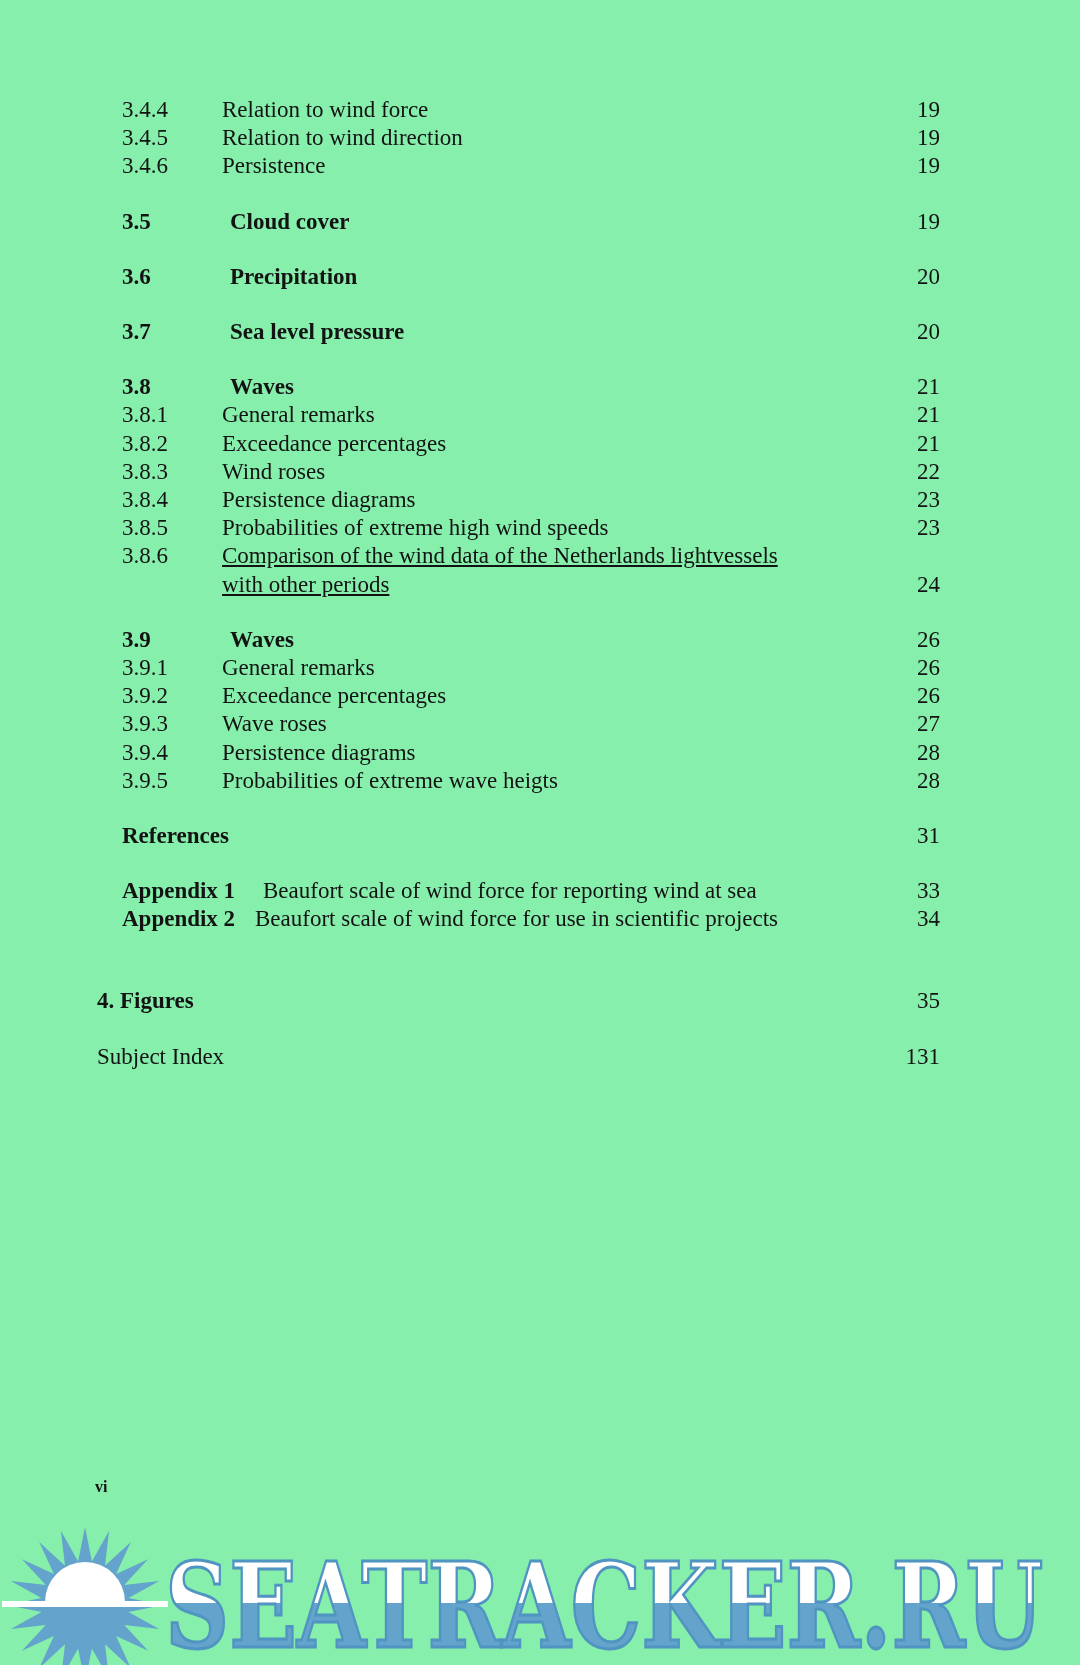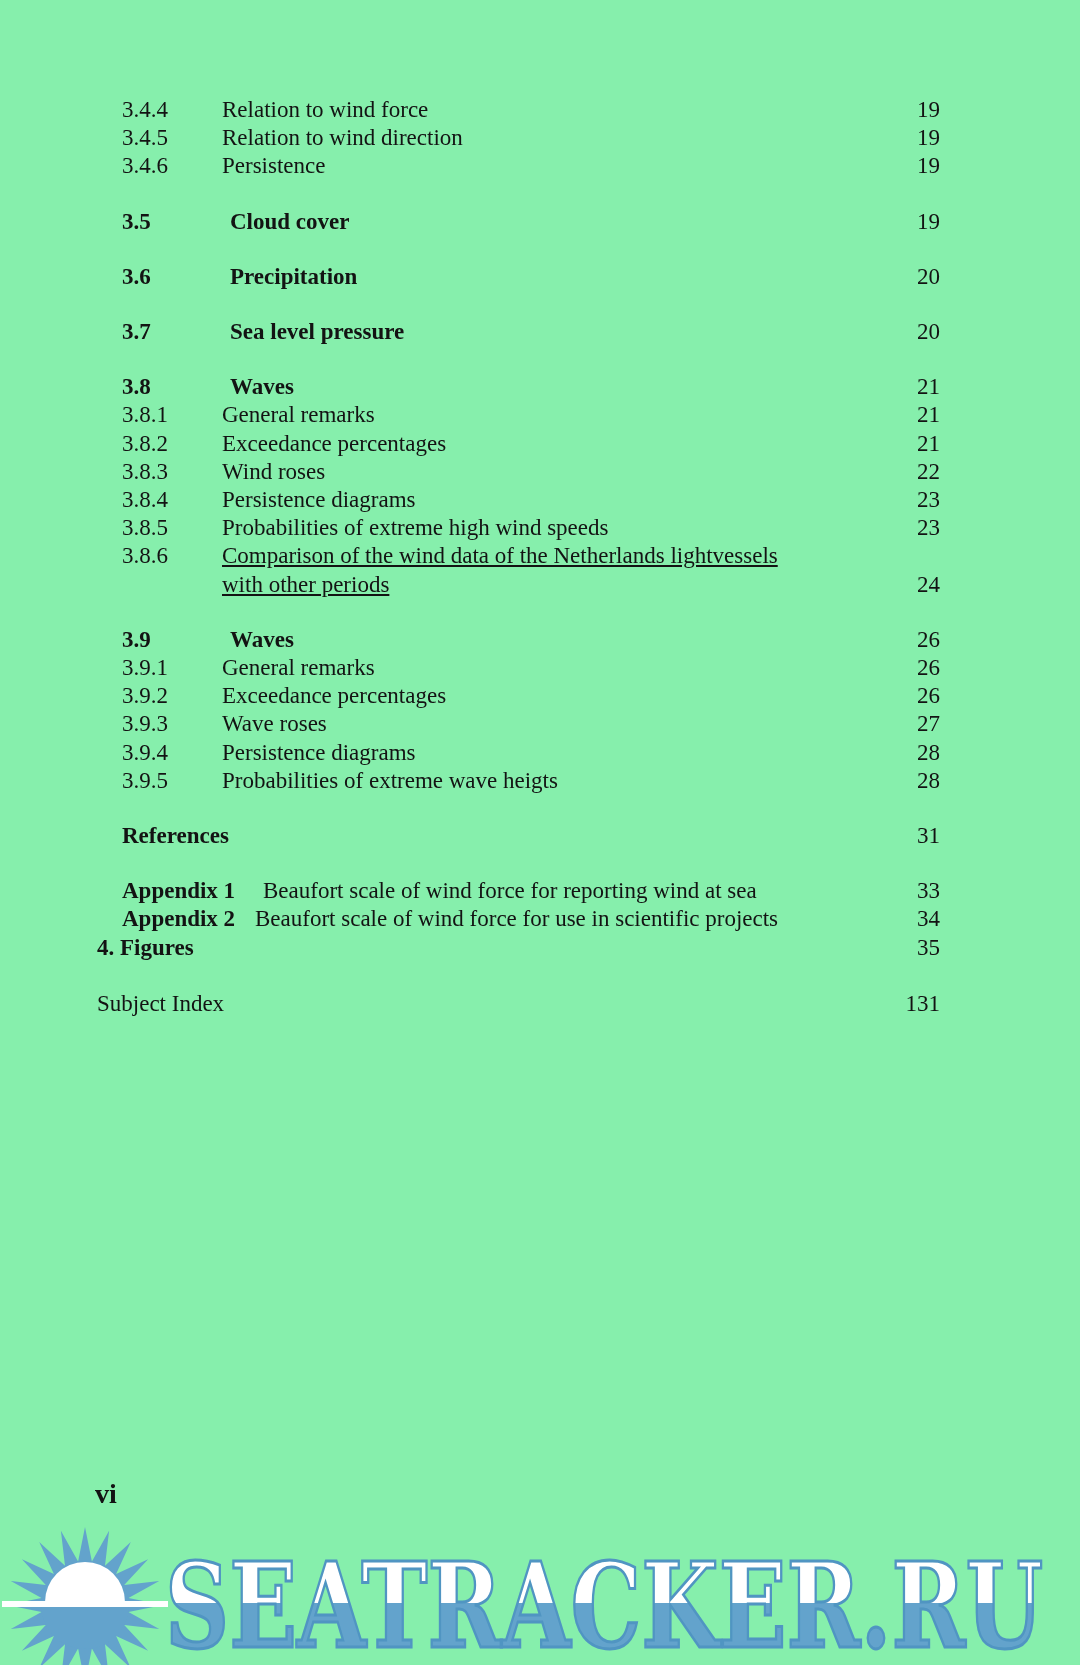--- a/index.html
+++ b/index.html
@@ -10,25 +10,25 @@
   }
   .toc { position:absolute; left:97px; top:96px; width:843px; }
   .row { display:flex; align-items:flex-start; font-size:23px; line-height:28.2px; }
   .row.indent { margin-left:25px; }
   .num { flex:0 0 100px; }
   .row.appendix .num { flex:0 0 133px; }
   .title { flex:1; }
   .pg { flex:0 0 56px; text-align:right; }
   .b { font-weight:bold; }
   .mt { margin-top:27px;gap:8px; }
-  .mt-big { }
+  .mt-big { margin-top:53px; }
   .mt-ch { margin-top:28px;justify-content:flex-end; }
   .row.twoline .pg { align-self:flex-end; }
   .title .l { display:block;text-decoration:underline; }
-  .folio { position:absolute; left:95px; top:1478px; font-size:28px; font-weight:bold; }
+  .folio { position:absolute; left:95px; top:1478px; font-size:16px; font-weight:bold; }
   .watermark { position:absolute; left:0; top:1400px; width:1080px; height:285px; }
   .watermark svg { display:block; }
   #wm-text {
     font-family:"DejaVu Serif", serif; font-weight:bold; font-size:118px;
   }
 </style>
 </head>
 <body>
 
 <div class="sheet">

